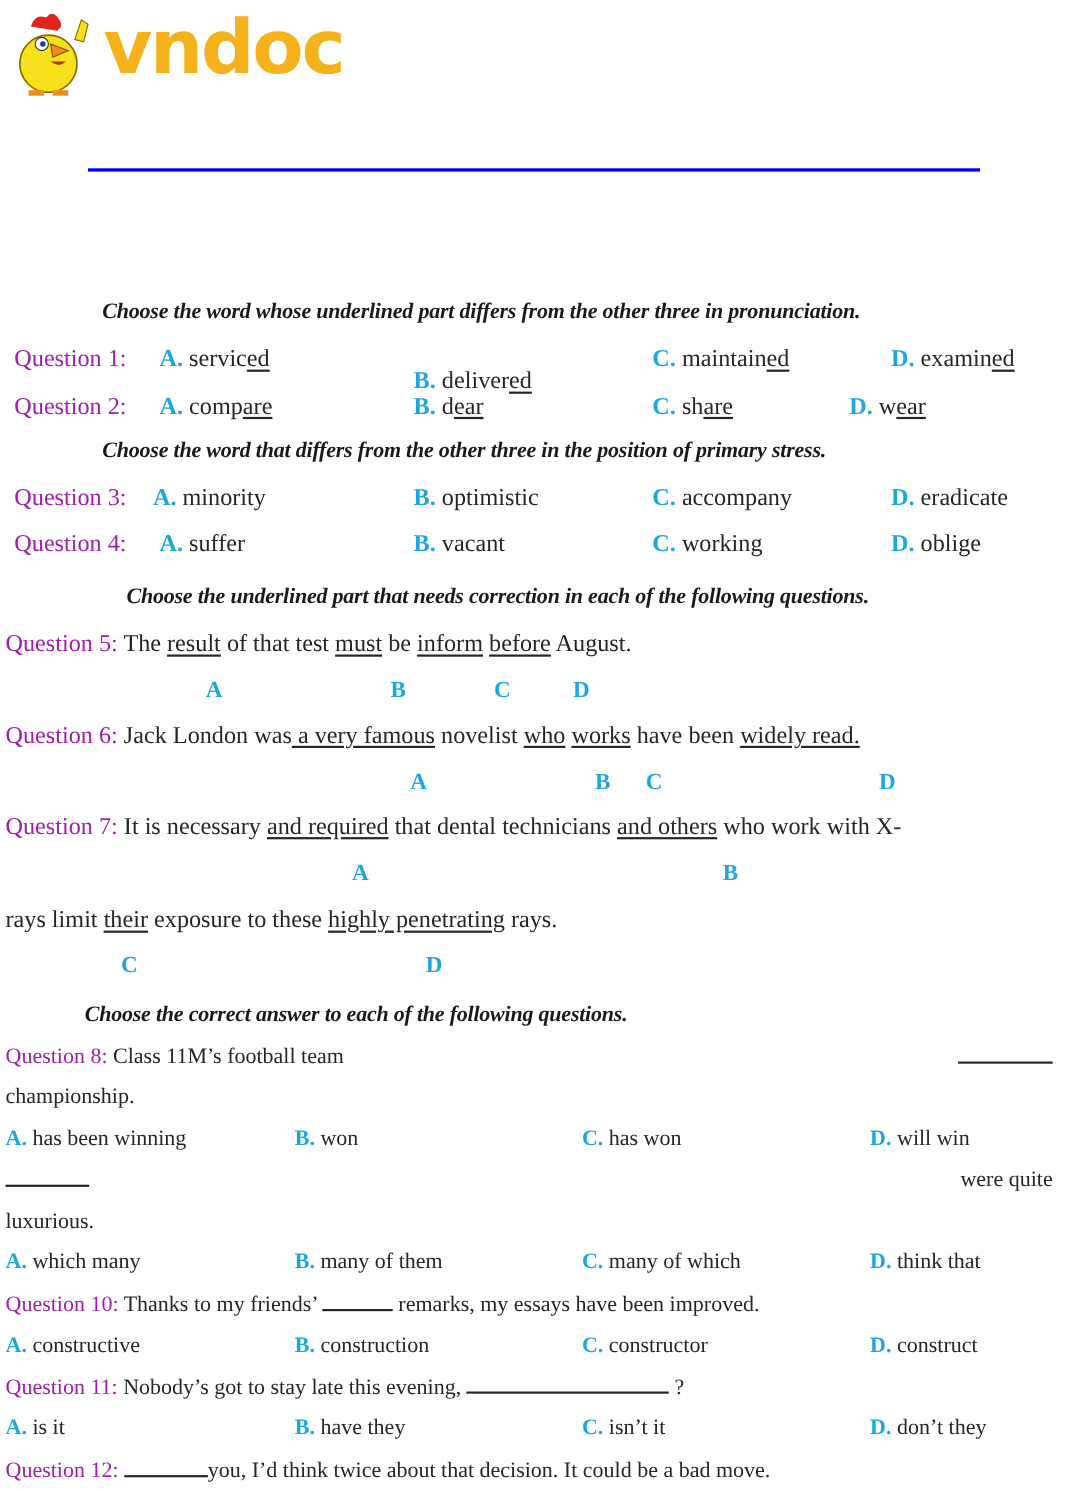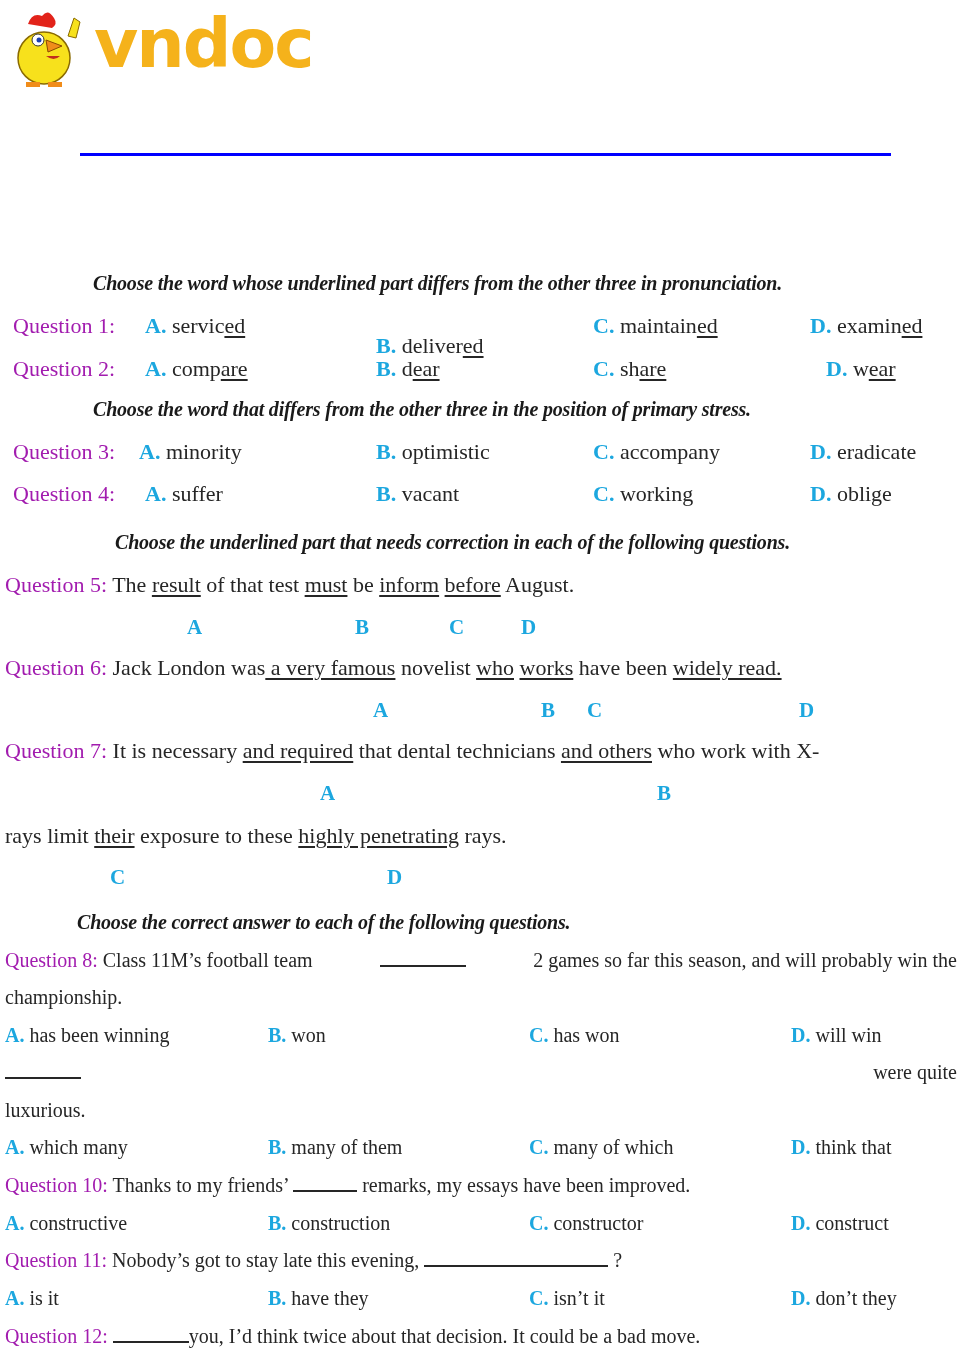--- a/index.html
+++ b/index.html
@@ -49,21 +49,21 @@
 <div class="abs opt" style="left:376px;top:313px;margin-top:20px;"><span class="ol">B.</span> <span>deliver</span><span class="u">ed</span></div>
 <div class="abs opt" style="left:593px;top:313px;"><span class="ol">C.</span> <span>maintain</span><span class="u">ed</span></div>
 <div class="abs opt" style="left:810px;top:313px;text-align:center;"><span class="ol">D.</span> <span>examin</span><span class="u">ed</span></div>
 
 <div class="abs q" style="left:13px;top:356px;">
   <span class="ql">Question 2:</span>
 </div>
 <div class="abs opt" style="left:145px;top:356px;"><span class="ol">A.</span> <span>comp</span><span class="u">are</span></div>
 <div class="abs opt" style="left:376px;top:356px;"><span class="ol">B.</span> <span>d</span><span class="u">ear</span></div>
 <div class="abs opt" style="left:593px;top:356px;"><span class="ol">C.</span> <span>sh</span><span class="u">are</span></div>
-<div class="abs opt" style="left:826px;top:356px;"><span class="ol">D.</span> <span>w</span><span class="u">ear</span></div>
+<div class="abs opt" style="left:772px;top:356px;"><span class="ol">D.</span> <span>w</span><span class="u">ear</span></div>
 
 <div class="abs instr" style="left:93px;top:398px;">Choose the word that differs from the other three in the position of primary stress.</div>
 
 <div class="abs q" style="left:13px;top:439px;">
   <span class="ql">Question 3:</span>
 </div>
 <div class="abs opt" style="left:139px;top:439px;"><span class="ol">A.</span> <span>minority</span></div>
 <div class="abs opt" style="left:376px;top:439px;"><span class="ol">B.</span> <span>optimistic</span></div>
 <div class="abs opt" style="left:593px;top:439px;"><span class="ol">C.</span> <span>accompany</span></div>
 <div class="abs opt" style="left:810px;top:439px;"><span class="ol">D.</span> <span>eradicate</span></div>
@@ -106,21 +106,20 @@
   <span>rays limit </span><span class="u">their</span><span> exposure to these </span><span class="u">highly penetrating</span><span> rays.</span>
 </div>
 <div class="abs mark" style="left:110px;top:865px;">C</div>
 <div class="abs mark" style="left:387px;top:865px;">D</div>
 
 <div class="abs instr small" style="left:77px;top:911px;">Choose the correct answer to each of the following questions.</div>
 
 <div class="abs q small" style="left:5px;top:949px;width:952px;display:flex;justify-content:space-between;">
   <span><span class="ql">Question 8:</span> <span>Class 11M’s football team</span></span>
   <span class="blank" style="width:86px;"></span>
-  <span>2 games so far this season, and will probably win the</span>
 </div>
 <div class="abs q small" style="left:5px;top:986px;">championship.</div>
 <div class="abs opt small" style="left:5px;top:1024px;"><span class="ol">A.</span> <span>has been winning</span></div>
 <div class="abs opt small" style="left:268px;top:1024px;"><span class="ol">B.</span> <span>won</span></div>
 <div class="abs opt small" style="left:529px;top:1024px;"><span class="ol">C.</span> <span>has won</span></div>
 <div class="abs opt small" style="left:791px;top:1024px;"><span class="ol">D.</span> <span>will win</span></div>
 
 <div class="abs q small" style="left:5px;top:1061px;width:952px;display:flex;justify-content:space-between;">
   <span class="blank" style="width:76px;"></span>
   <span>were quite</span>

